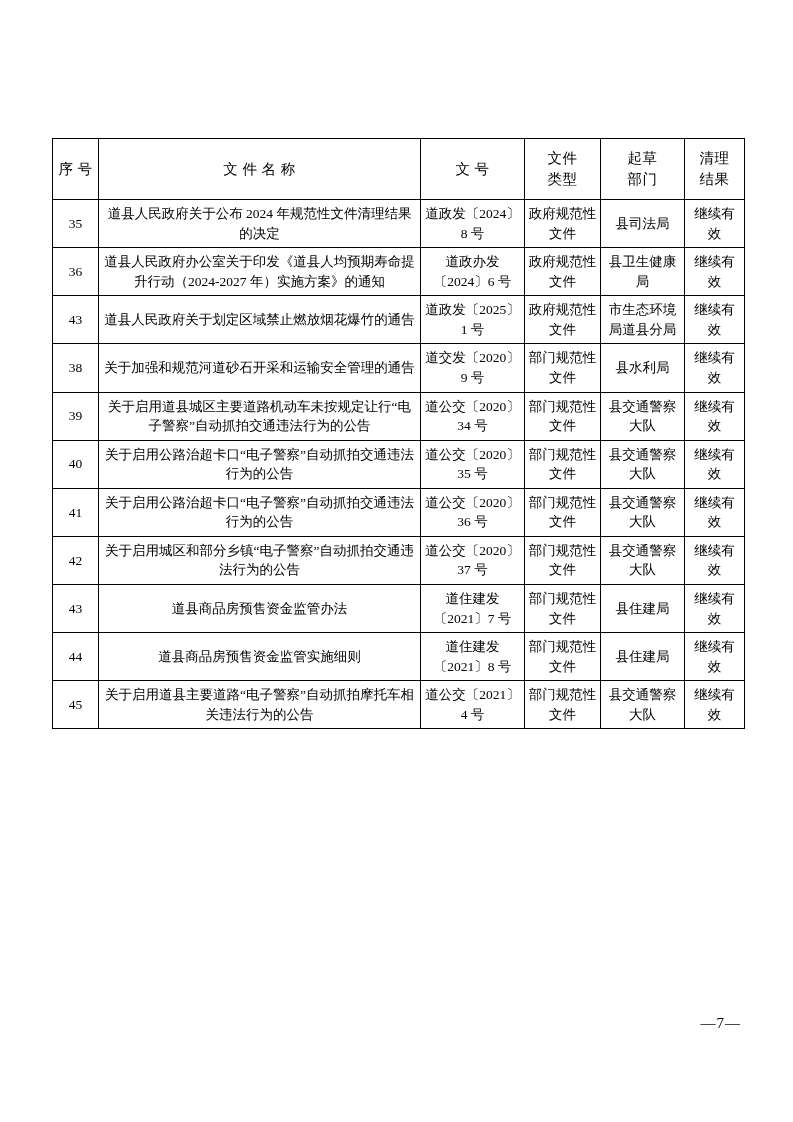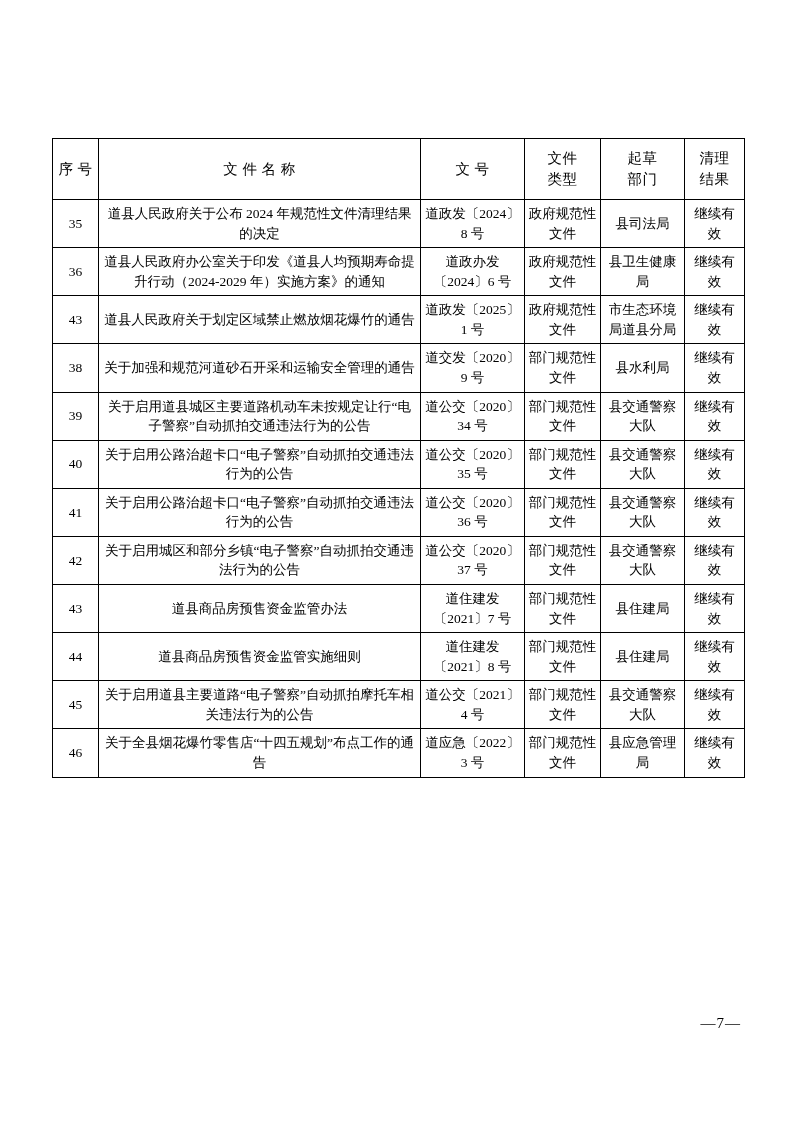--- a/index.html
+++ b/index.html
@@ -112,21 +112,21 @@
         <tr>
           <td class="cell-seq">35</td>
           <td class="cell-name">道县人民政府关于公布 2024 年规范性文件清理结果的决定</td>
           <td>道政发〔2024〕8 号</td>
           <td>政府规范性文件</td>
           <td>县司法局</td>
           <td>继续有效</td>
         </tr>
         <tr>
           <td class="cell-seq">36</td>
-          <td class="cell-name">道县人民政府办公室关于印发《道县人均预期寿命提升行动（2024-2029 年）实施方案》的通知</td>
+          <td class="cell-name">道县人民政府办公室关于印发《道县人均预期寿命提升行动（2024-2027 年）实施方案》的通知</td>
           <td>道政办发〔2024〕6 号</td>
           <td>政府规范性文件</td>
           <td>县卫生健康局</td>
           <td>继续有效</td>
         </tr>
         <tr>
           <td class="cell-seq">43</td>
           <td class="cell-name">道县人民政府关于划定区域禁止燃放烟花爆竹的通告</td>
           <td>道政发〔2025〕1 号</td>
           <td>政府规范性文件</td>
@@ -190,26 +190,18 @@
           <td>继续有效</td>
         </tr>
         <tr>
           <td class="cell-seq">45</td>
           <td class="cell-name">关于启用道县主要道路“电子警察”自动抓拍摩托车相关违法行为的公告</td>
           <td>道公交〔2021〕4 号</td>
           <td>部门规范性文件</td>
           <td>县交通警察大队</td>
           <td>继续有效</td>
         </tr>
-        <tr>
-          <td class="cell-seq">46</td>
-          <td class="cell-name">关于全县烟花爆竹零售店“十四五规划”布点工作的通告</td>
-          <td>道应急〔2022〕3 号</td>
-          <td>部门规范性文件</td>
-          <td>县应急管理局</td>
-          <td>继续有效</td>
-        </tr>
       </tbody>
   </table>
 
   <div class="page-number">—7—</div>
 
 </div>
 
 </body></html>

